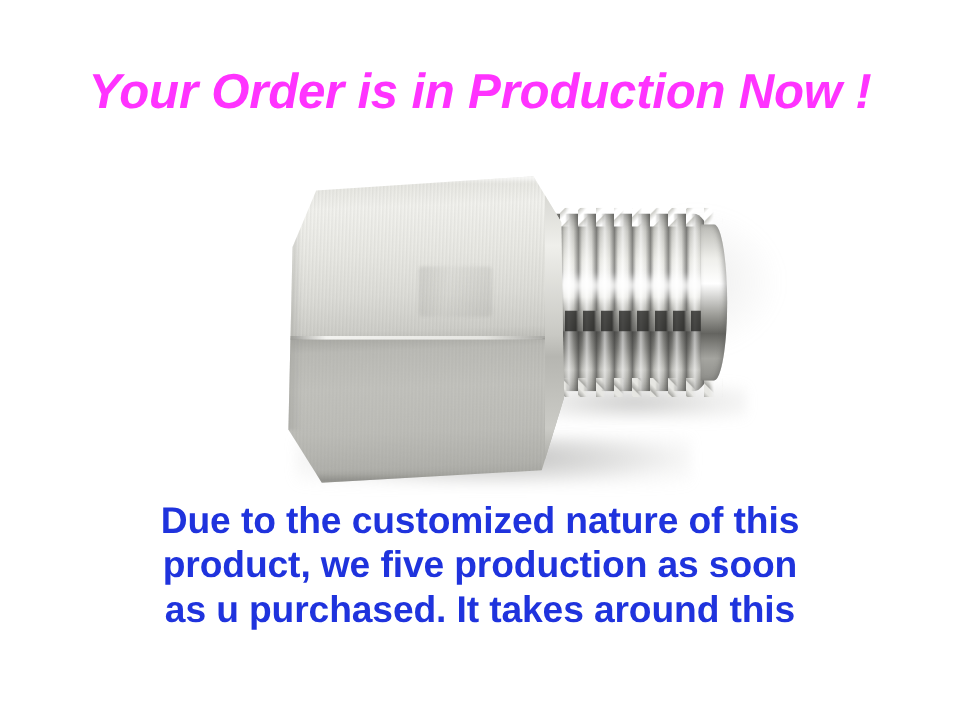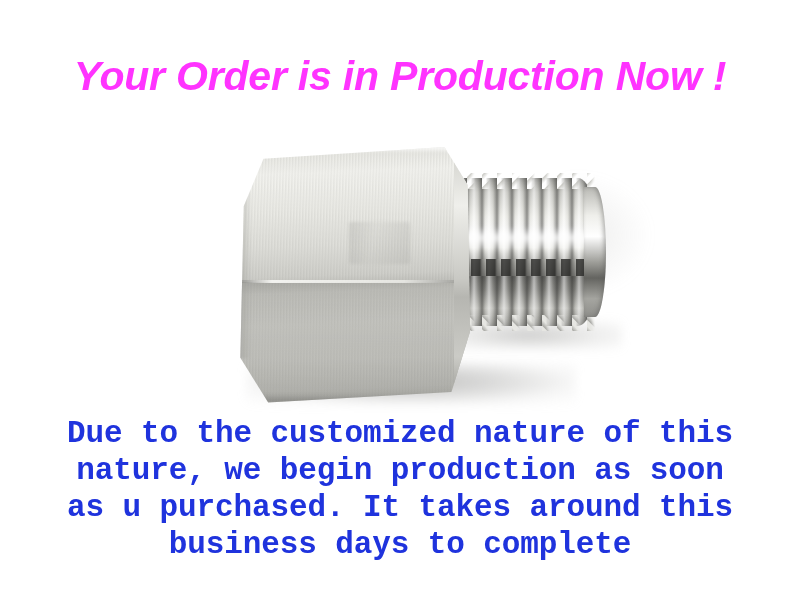--- a/index.html
+++ b/index.html
@@ -292,21 +292,21 @@
     left: 60px; top: 415px;
     width: 680px;
     text-align: center;
     font-family: "Liberation Sans", sans-serif;
     font-size: 31px;
     font-weight: bold;
     color: #1f33dd;
     line-height: 37px;
     letter-spacing: -0.1px;
   }
-  #bodycopy .line { display: block; white-space: nowrap; font-family: Liberation Mono, monospace; }
+  #bodycopy .line { display: block; white-space: nowrap; }
 </style>
 </head>
 <body>
 
 <div id="page">
 
   <div id="headline">Your Order is in Production Now !</div>
 
   <div id="photo">
 
@@ -333,18 +333,17 @@
         <div class="hex-bevel-top"></div>
         <div class="hex-bevel-bot"></div>
         <div class="hex-right-face"></div>
       </div>
     </div>
 
   </div>
 
   <div id="bodycopy">
     <span class="line">Due to the customized nature of this</span>
-    <span class="line">nature, we begin production as soon</span>
+    <span class="line">product, we five production as soon</span>
     <span class="line">as u purchased. It takes around this</span>
-    <span class="line">business days to complete</span>
   </div>
 
 </div>
 
 </body></html>

